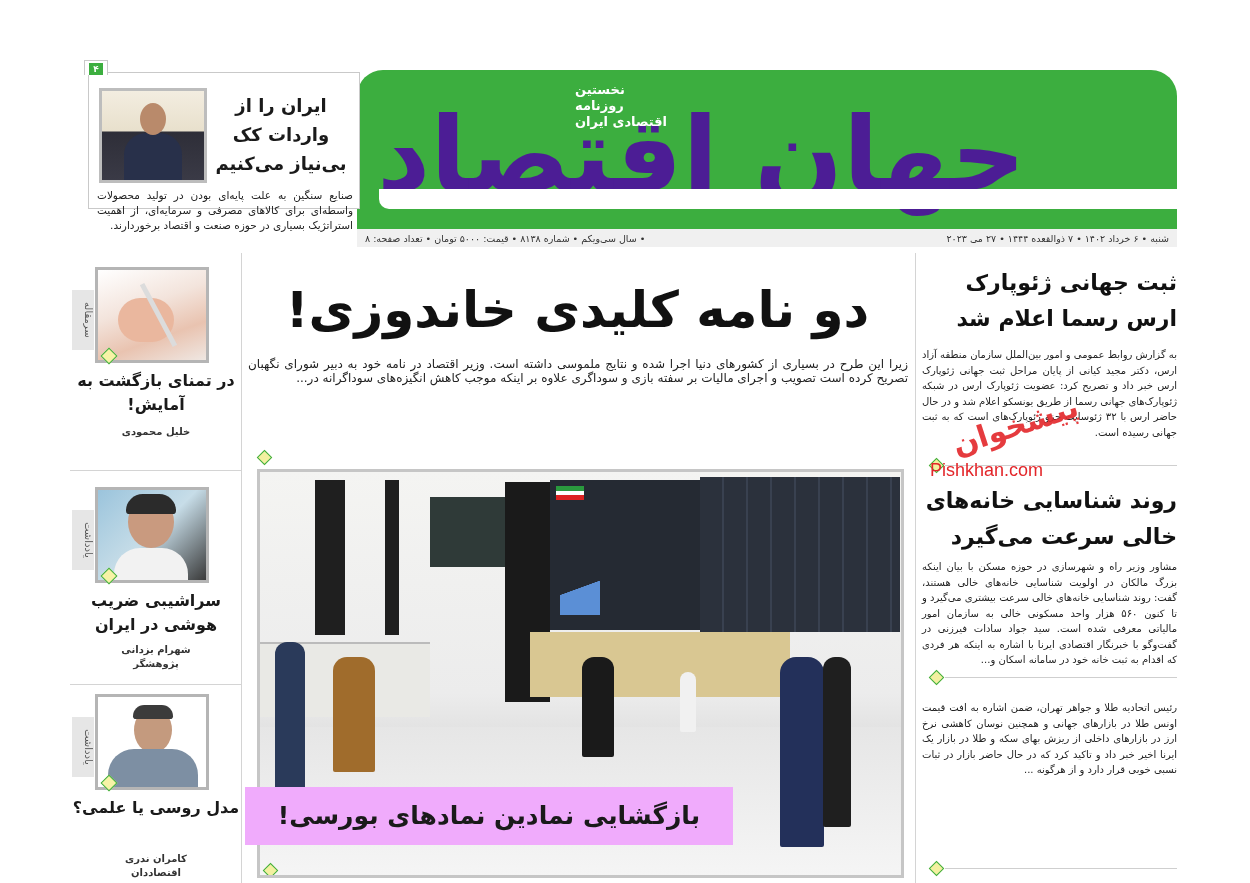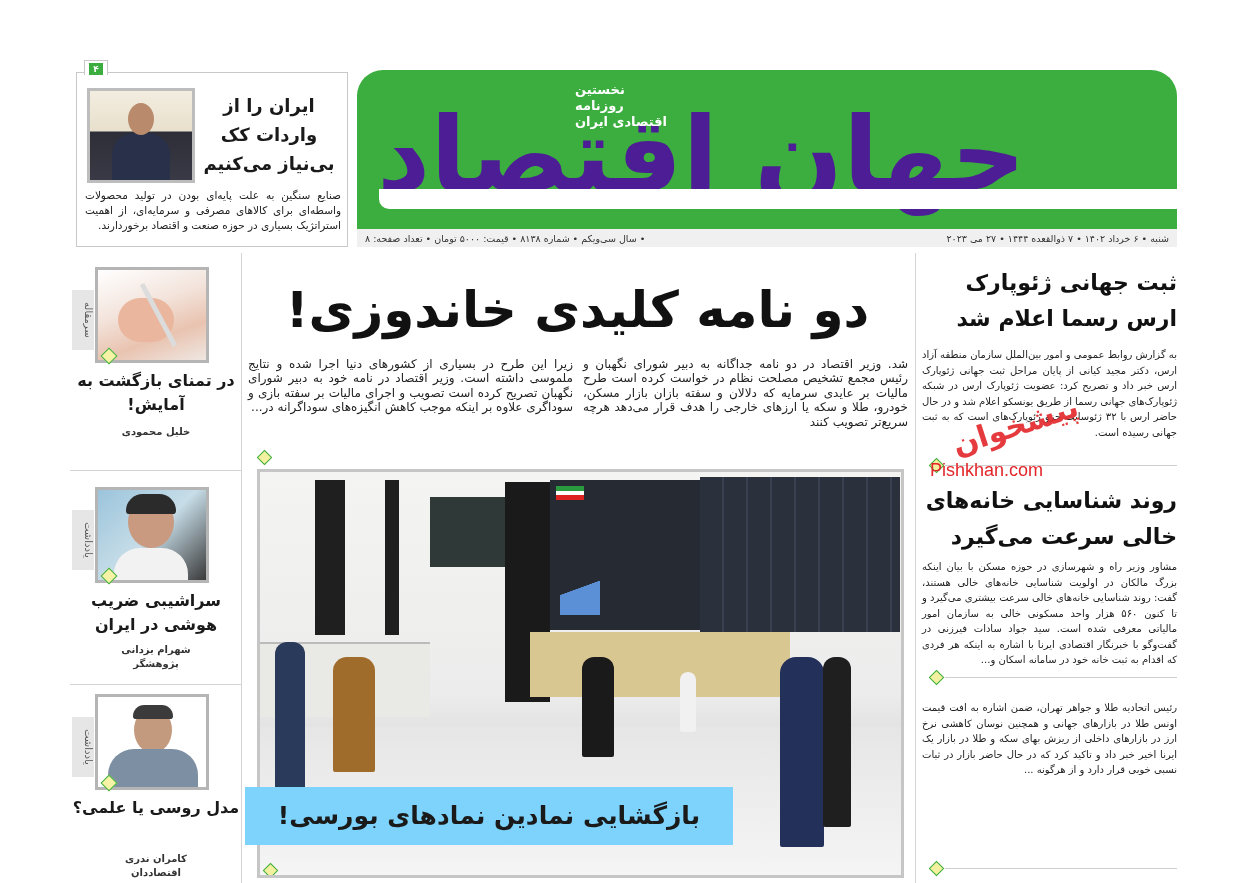--- a/index.html
+++ b/index.html
@@ -28,21 +28,21 @@
   .infobar {
     position: absolute; left: 357px; top: 227px; width: 820px; height: 20px;
     background: #f0f0f0; border-top: 2px solid #3cae3f;
     display: flex; justify-content: space-between; align-items: center; padding: 0 8px;
     font-size: 9.5px; color: #333;
   }
   .infobar span { direction: rtl; }
 
   
   .teaser {
-    position: absolute; left: 76px; top: 72px; width: 272px; height: 175px;
+    position: absolute; left: 88px; top: 72px; width: 272px; height: 137px;
     border: 1px solid #c9c9c9; background: #fff;
   }
   .page-tab {
     position: absolute; left: 84px; top: 60px; width: 24px; height: 15px;
     border: 1px solid #c9c9c9; border-bottom: none; background: #fff; z-index: 2;
   }
   .page-tab .num {
     position: absolute; left: 4px; top: 2px; width: 14px; height: 12px; background: #3cae3f;
     color: #fff; font-size: 9px; text-align: center; line-height: 12px; font-weight: bold;
   }
@@ -91,21 +91,21 @@
   .main-cols { position: absolute; left: 248px; top: 357px; width: 660px; height: 100px; display: flex; flex-direction: row-reverse; gap: 10px; }
   .main-cols .col { flex: 1; direction: rtl; text-align: justify; font-size: 12px; line-height: 14.4px; color: #222; }
   .main-photo {
     position: absolute; left: 257px; top: 469px; width: 647px; height: 409px;
     border: 3px solid #c6c6c6; overflow: hidden;
     background: linear-gradient(180deg, #f4f4f2 0%, #ececec 55%, #dcdcdc 70%, #eeeeee 100%);
   }
   .ph-block { position: absolute; }
   .photo-caption {
     position: absolute; left: 245px; top: 787px; width: 488px; height: 58px;
-    background: #7dd3fc; direction: rtl; text-align: center;
+    background: #f0abfc; direction: rtl; text-align: center;
     font-weight: bold; font-size: 25px; line-height: 58px; color: #1a1a1a;
   }
 
   
   .right-col { position: absolute; left: 915px; top: 253px; width: 265px; height: 630px; border-left: 1px solid #d4d4d4; }
   .rstory { position: absolute; left: 8px; width: 255px; }
   .rstory .h { direction: rtl; text-align: right; font-weight: bold; font-size: 22px; line-height: 36px; color: #111; }
   .rstory .b { direction: rtl; text-align: justify; font-size: 10px; line-height: 15.5px; color: #222; margin-top: 10px; }
   .rule { position: absolute; height: 1px; background: #cfcfcf; }
   .dmd { position: absolute; width: 11px; height: 11px; transform: rotate(45deg); background: #f3f0a0; border: 1px solid #3cae3f; }
@@ -177,21 +177,20 @@
     <div style="position:absolute;left:10px;top:52px;width:90px;height:44px;border-radius:26px 26px 0 0;background:#7d8fa3;"></div>
   </div>
   <div class="badge" style="left:33px; top:85px;"></div>
   <div class="htitle" style="top:104px;">مدل روسی یا علمی؟</div>
   <div class="author" style="top:160px;">کامران ندری</div>
   <div class="author" style="top:174px;">اقتصاددان</div>
 </div>
 
 <div class="main-headline">دو نامه کلیدی خاندوزی!</div>
 <div class="main-cols">
-  <div class="col">شد. وزیر اقتصاد در دو نامه جداگانه به دبیر شورای نگهبان و رئیس مجمع تشخیص مصلحت نظام در خواست کرده است طرح مالیات بر عایدی سرمایه که دلالان و سفته بازان بازار مسکن، خودرو، طلا و سکه یا ارزهای خارجی را هدف قرار می‌دهد هرچه سریع‌تر تصویب کنند</div>
   <div class="col">زیرا این طرح در بسیاری از کشورهای دنیا اجرا شده و نتایج ملموسی داشته است. وزیر اقتصاد در نامه خود به دبیر شورای نگهبان تصریح کرده است تصویب و اجرای مالیات بر سفته بازی و سوداگری علاوه بر اینکه موجب کاهش انگیزه‌های سوداگرانه در...</div>
 </div>
 <div class="dmd" style="left:259px; top:452px;"></div>
 
 <div class="main-photo">
 
   <div class="ph-block" style="left:55px; top:8px; width:30px; height:155px; background:#1f1f1f;"></div>
   <div class="ph-block" style="left:125px; top:8px; width:14px; height:155px; background:#1f1f1f;"></div>
   <div class="ph-block" style="left:170px; top:25px; width:75px; height:70px; background:#2f3a38;"></div>
   <div class="ph-block" style="left:245px; top:10px; width:45px; height:220px; background:#1a1a1a;"></div>

